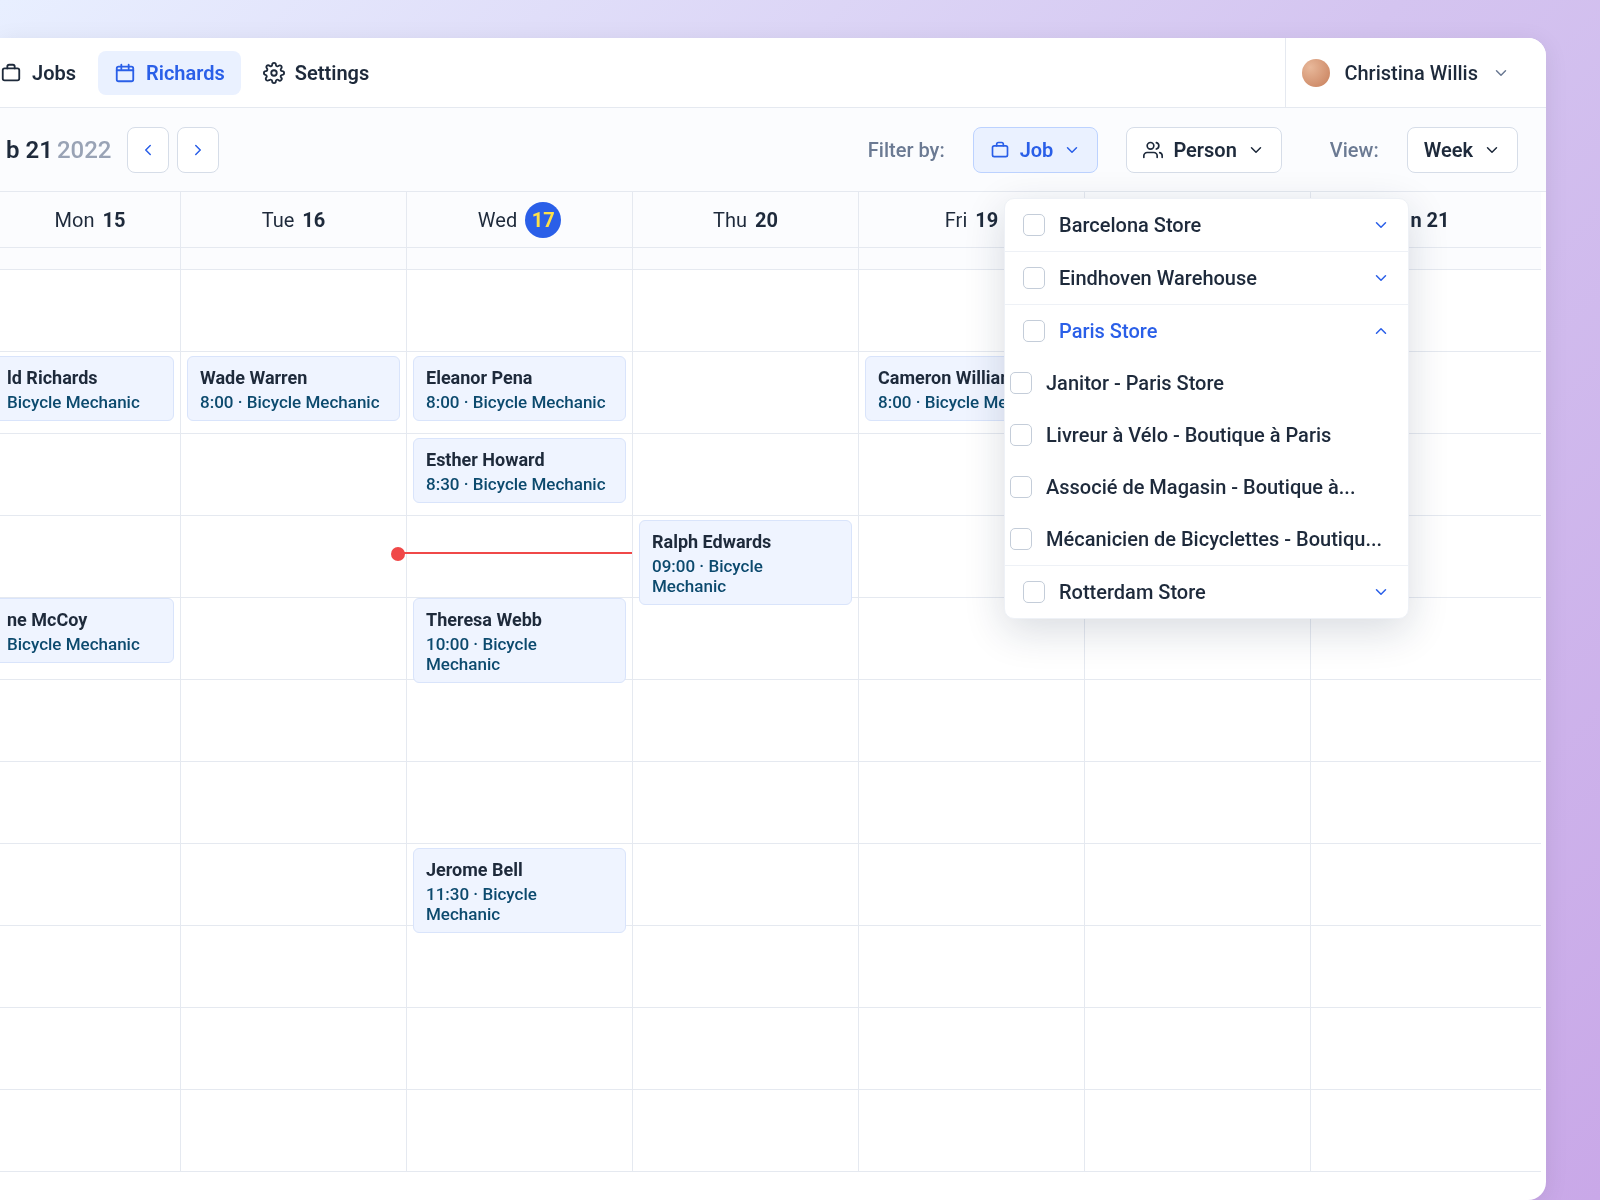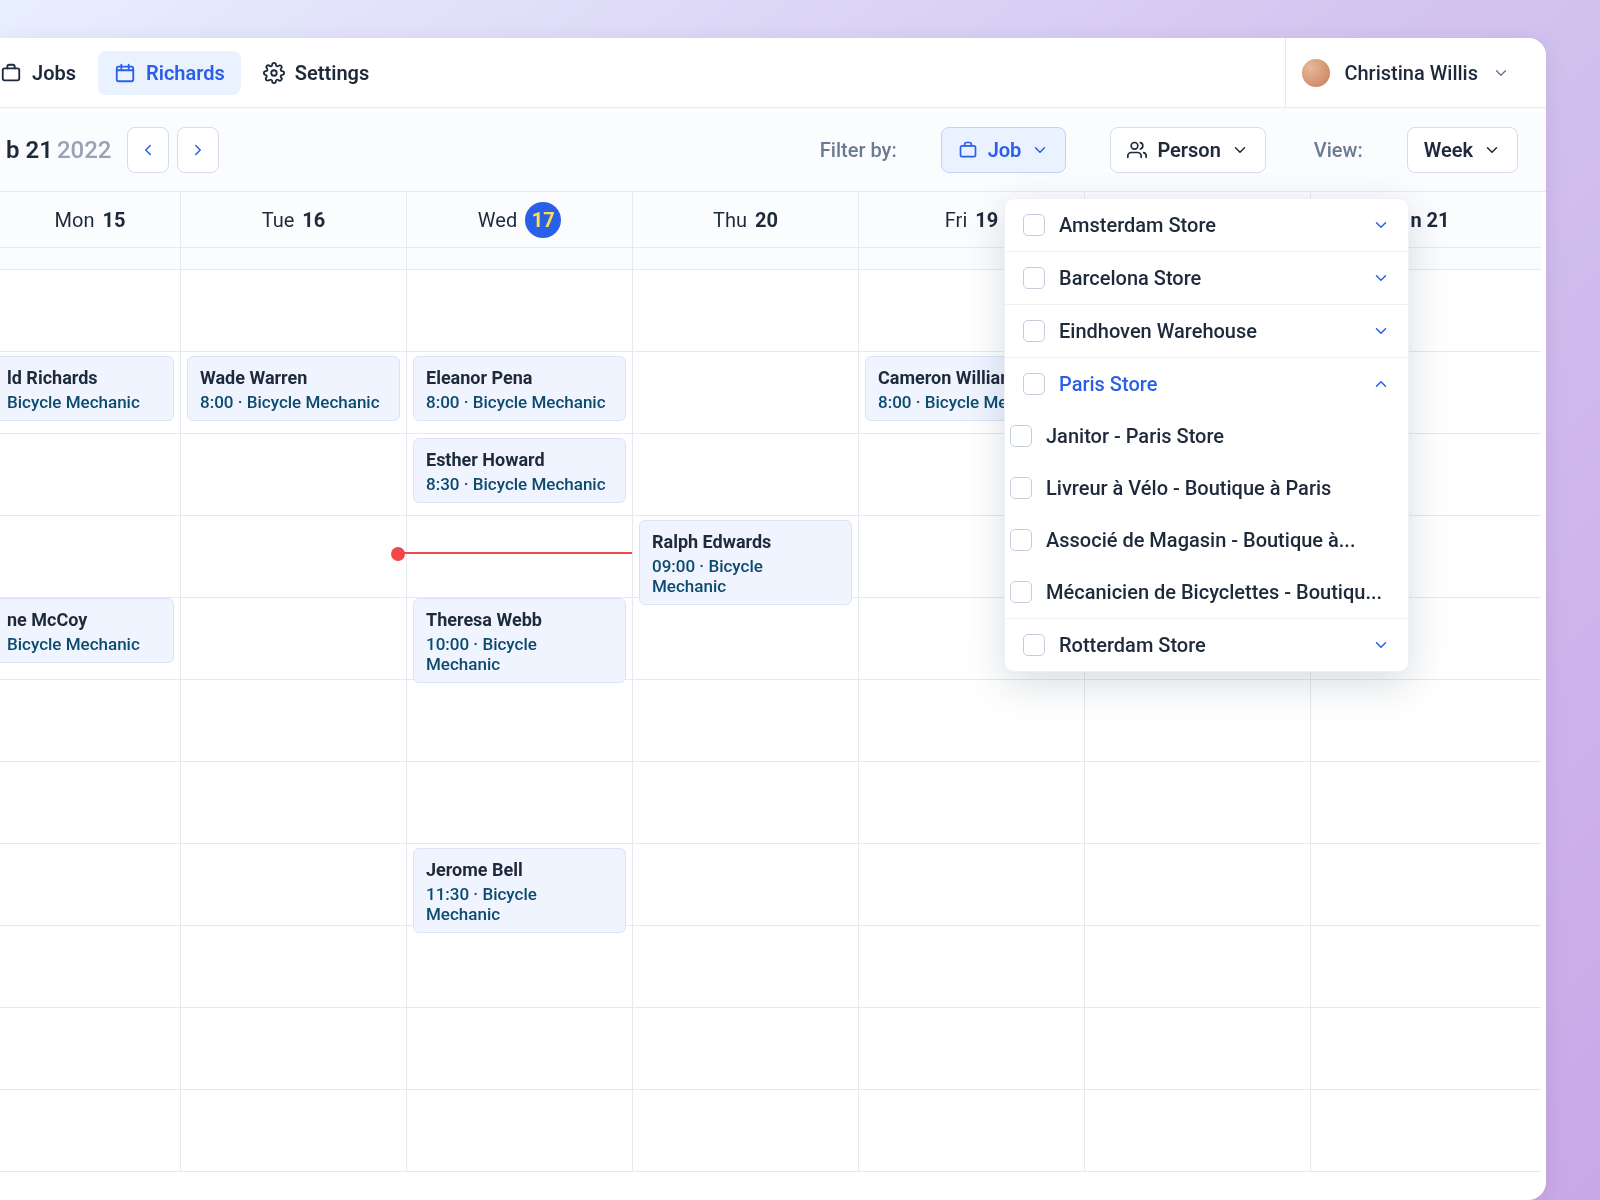--- a/index.html
+++ b/index.html
@@ -76,21 +76,20 @@
     display: inline-flex; align-items: center; gap: 10px;
     border: 1px solid #d6dde8;
     border-radius: 8px;
     padding: 10px 16px;
     background: #fff;
     font-size: 20px;
     font-weight: 600;
     cursor: pointer;
     color: #1e2a3b;
     position: relative;
-    margin-left: 16px;
   }
   .filter-btn.active { background: #eaf1ff; color: #2a5fe8; border-color: #bcd2ff; }
   .filter-btn.active svg { stroke: #2a5fe8; }
   .filter-btn svg { stroke: #1e2a3b; }
   
   .calendar {
     display: grid;
     grid-template-columns: 181px repeat(5, 226px) 230px;
     width: 100%;
   }
@@ -472,29 +471,20 @@
         <div class="hour-row"></div>
       </div>
     </div>
 
 </div>
 
 <div class="dropdown" id="dropdown">
     <div class="dd-group">
       <div class="dd-row">
         <div class="dd-check"></div>
-  <div class="dd-text">Amsterdam Store</div>
-  <svg class="dd-chev chev " width="18" height="18" viewBox="0 0 24 24" stroke="#2a5fe8">
-          <path d="M6 9l6 6 6-6"></path>
-        </svg>
-      </div>
-    </div>
-    <div class="dd-group">
-      <div class="dd-row">
-        <div class="dd-check"></div>
   <div class="dd-text">Barcelona Store</div>
   <svg class="dd-chev chev " width="18" height="18" viewBox="0 0 24 24" stroke="#2a5fe8">
           <path d="M6 9l6 6 6-6"></path>
         </svg>
       </div>
     </div>
     <div class="dd-group">
       <div class="dd-row">
         <div class="dd-check"></div>
   <div class="dd-text">Eindhoven Warehouse</div>

